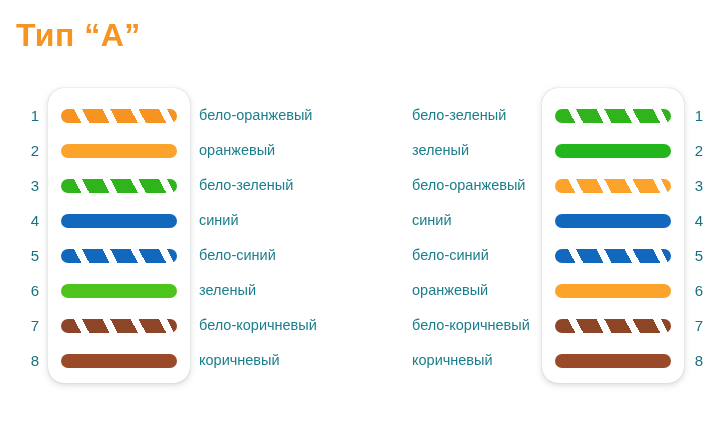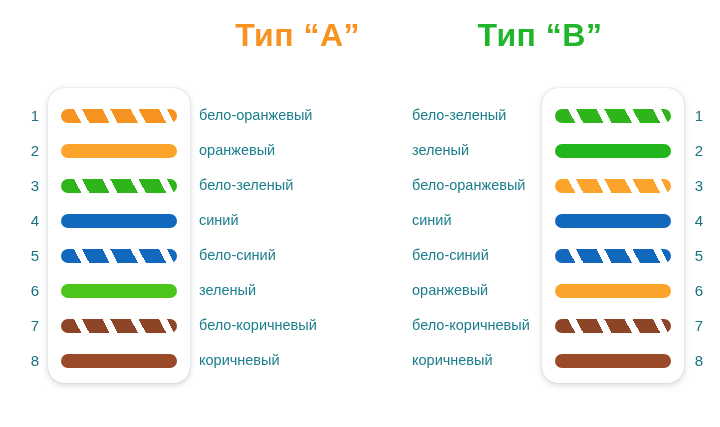--- a/index.html
+++ b/index.html
@@ -24,23 +24,23 @@
   .title {
     position: absolute;
     top: 12px;
     font-size: 32px;
     font-weight: bold;
     letter-spacing: 0.5px;
     white-space: nowrap;
     line-height: 46px;
   }
   .title.a {
-    left: 0;
-    width: 360px;
-    text-align: right;
+    left: 16px;
+    width: 360px;
+    text-align: left;
     color: #F79321;
   }
   .title.b {
     left: 360px;
     width: 360px;
     text-align: center;
     color: #21B52B;
   }
 
   
@@ -183,21 +183,20 @@
         <div class="row" style="top: 255px;">
           <div class="num">8</div>
           <div class="wire">
             <div class="solidfill" style="background: rgb(154, 74, 40);"></div>
           </div>
           <div class="label">коричневый</div>
         </div>
       </div>
   </div>
 
-  <div class="title b">Тип “В”</div>
 
   <div class="panel b">
     <div class="card"></div>
     <div id="rows-b">
         <div class="row" style="top: 10px;">
           <div class="num">1</div>
           <div class="wire">
             <div class="stripes" style="background: repeating-linear-gradient(62deg, rgb(47, 181, 27) 0px, rgb(47, 181, 27) 18px, rgb(255, 255, 255) 18px, rgb(255, 255, 255) 25px);"></div>
           </div>
           <div class="label">бело-зеленый</div>

